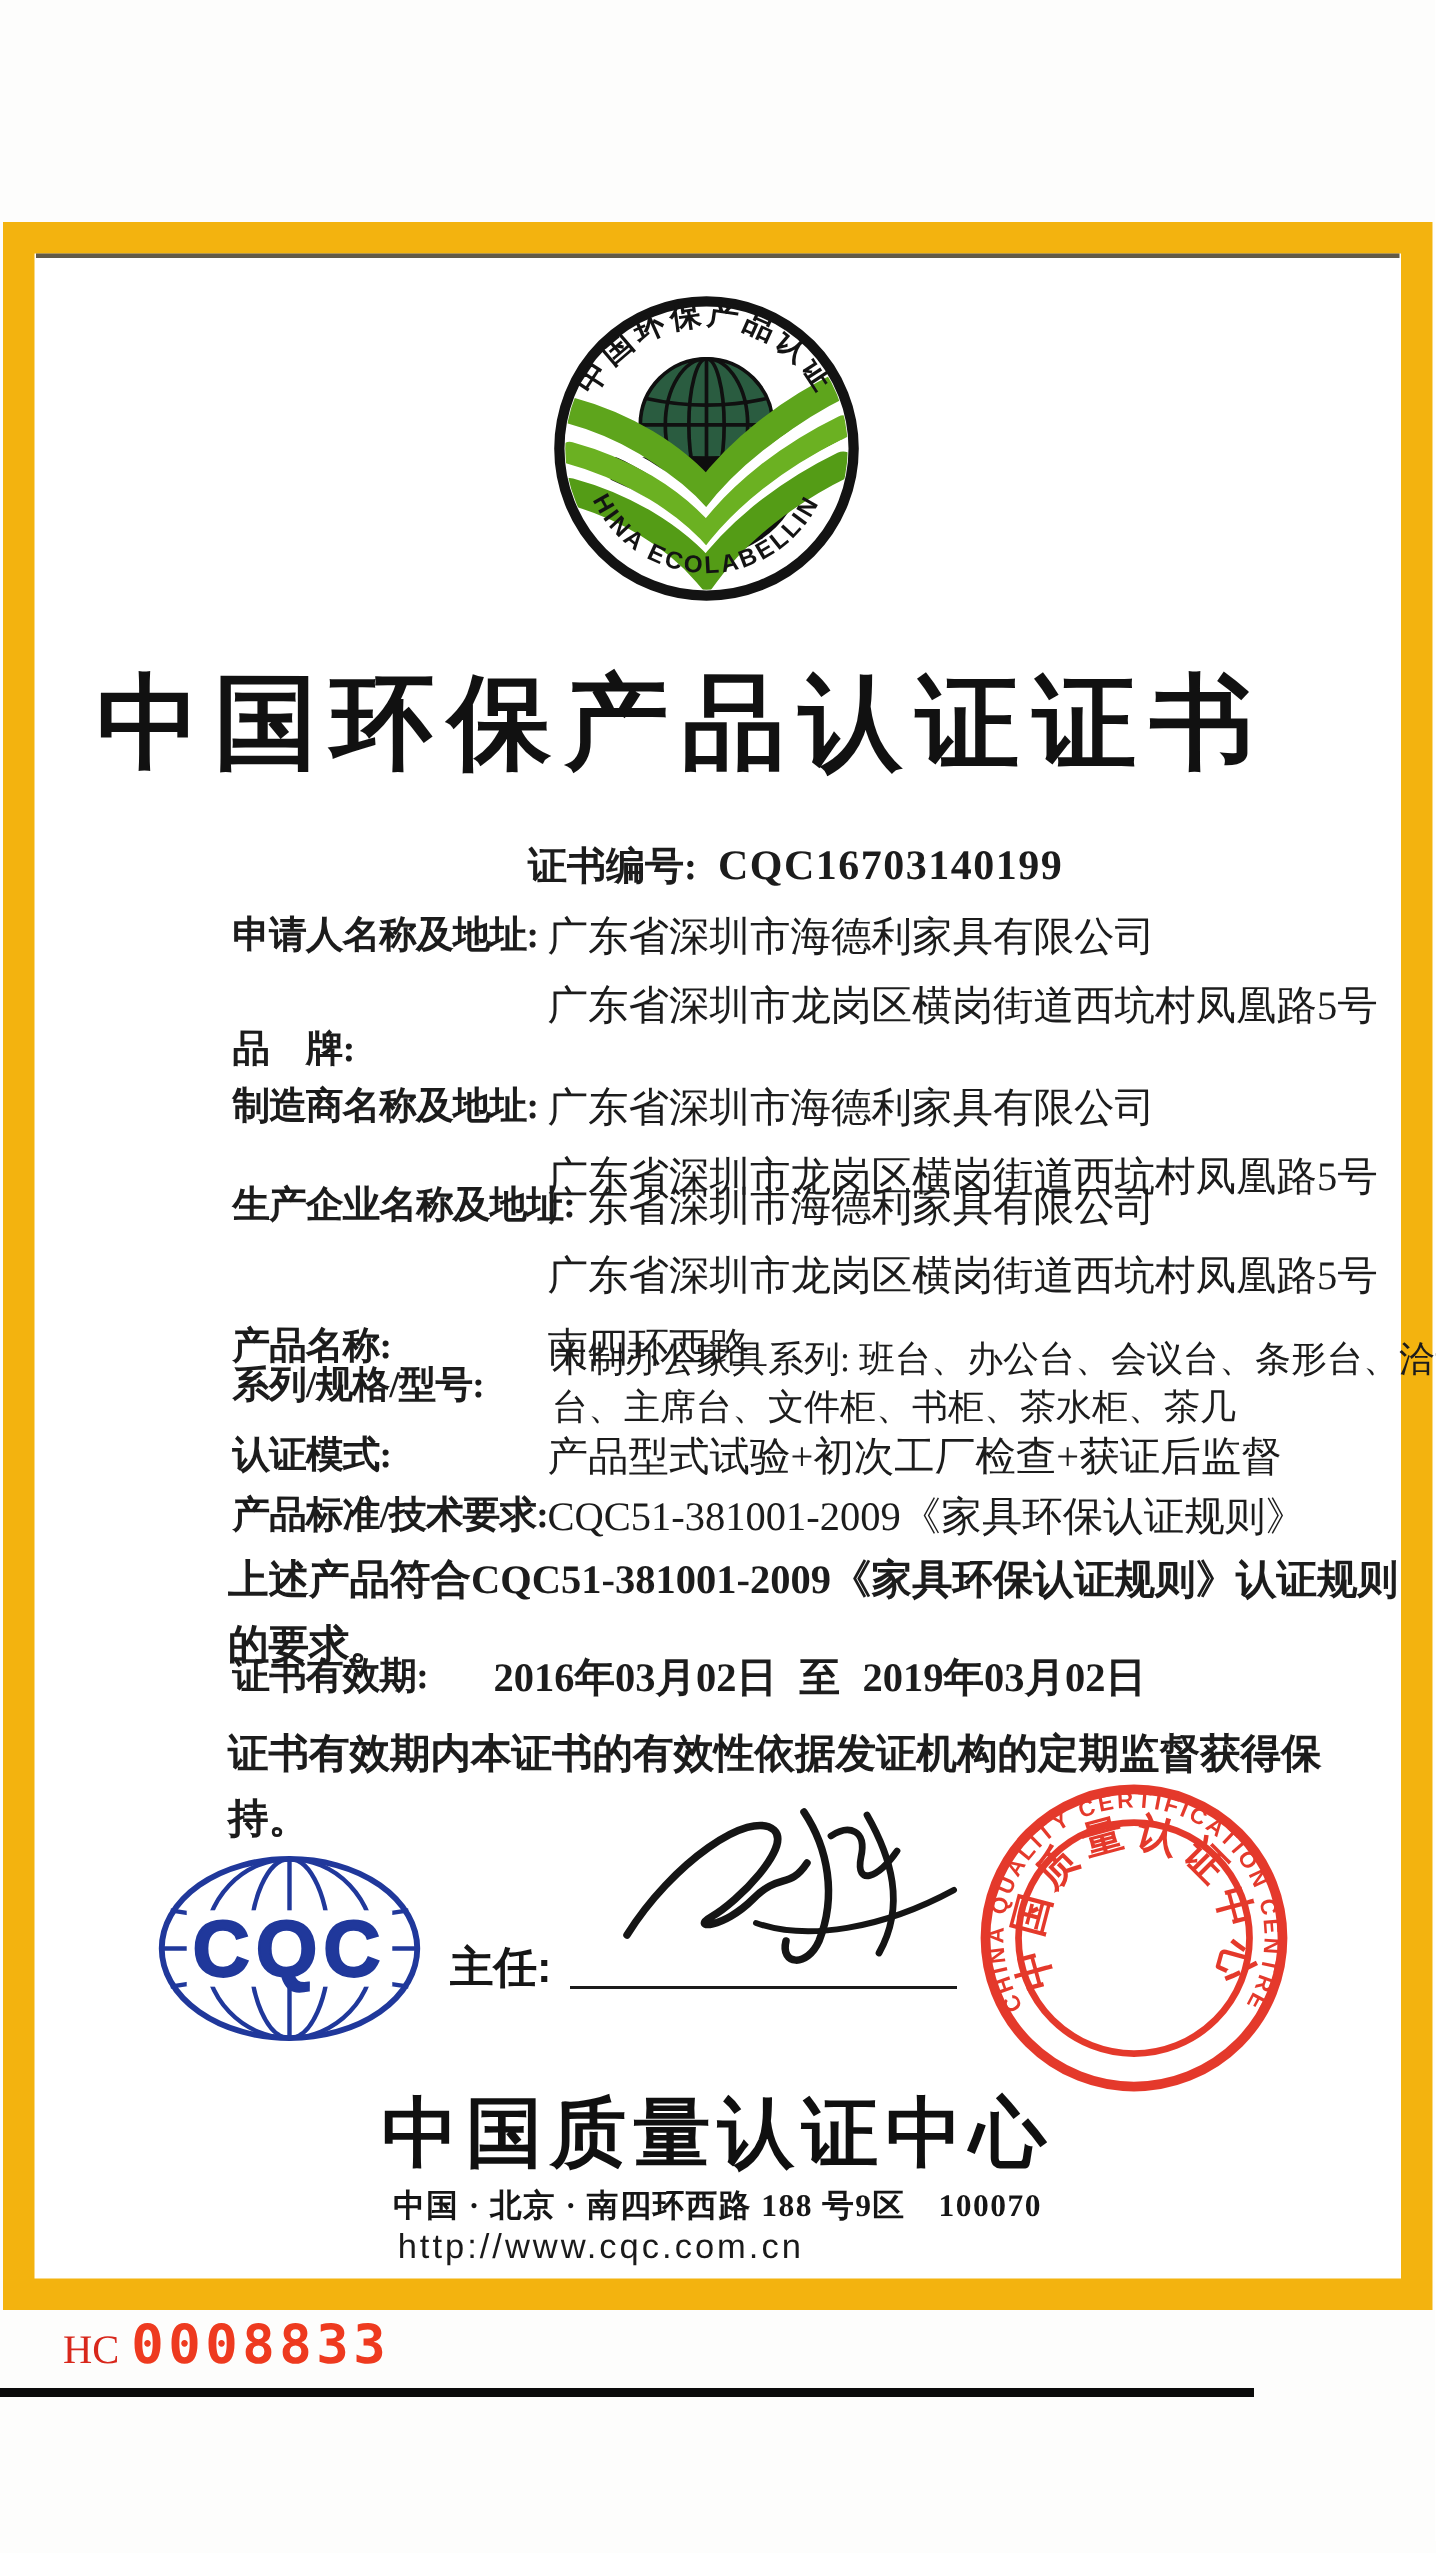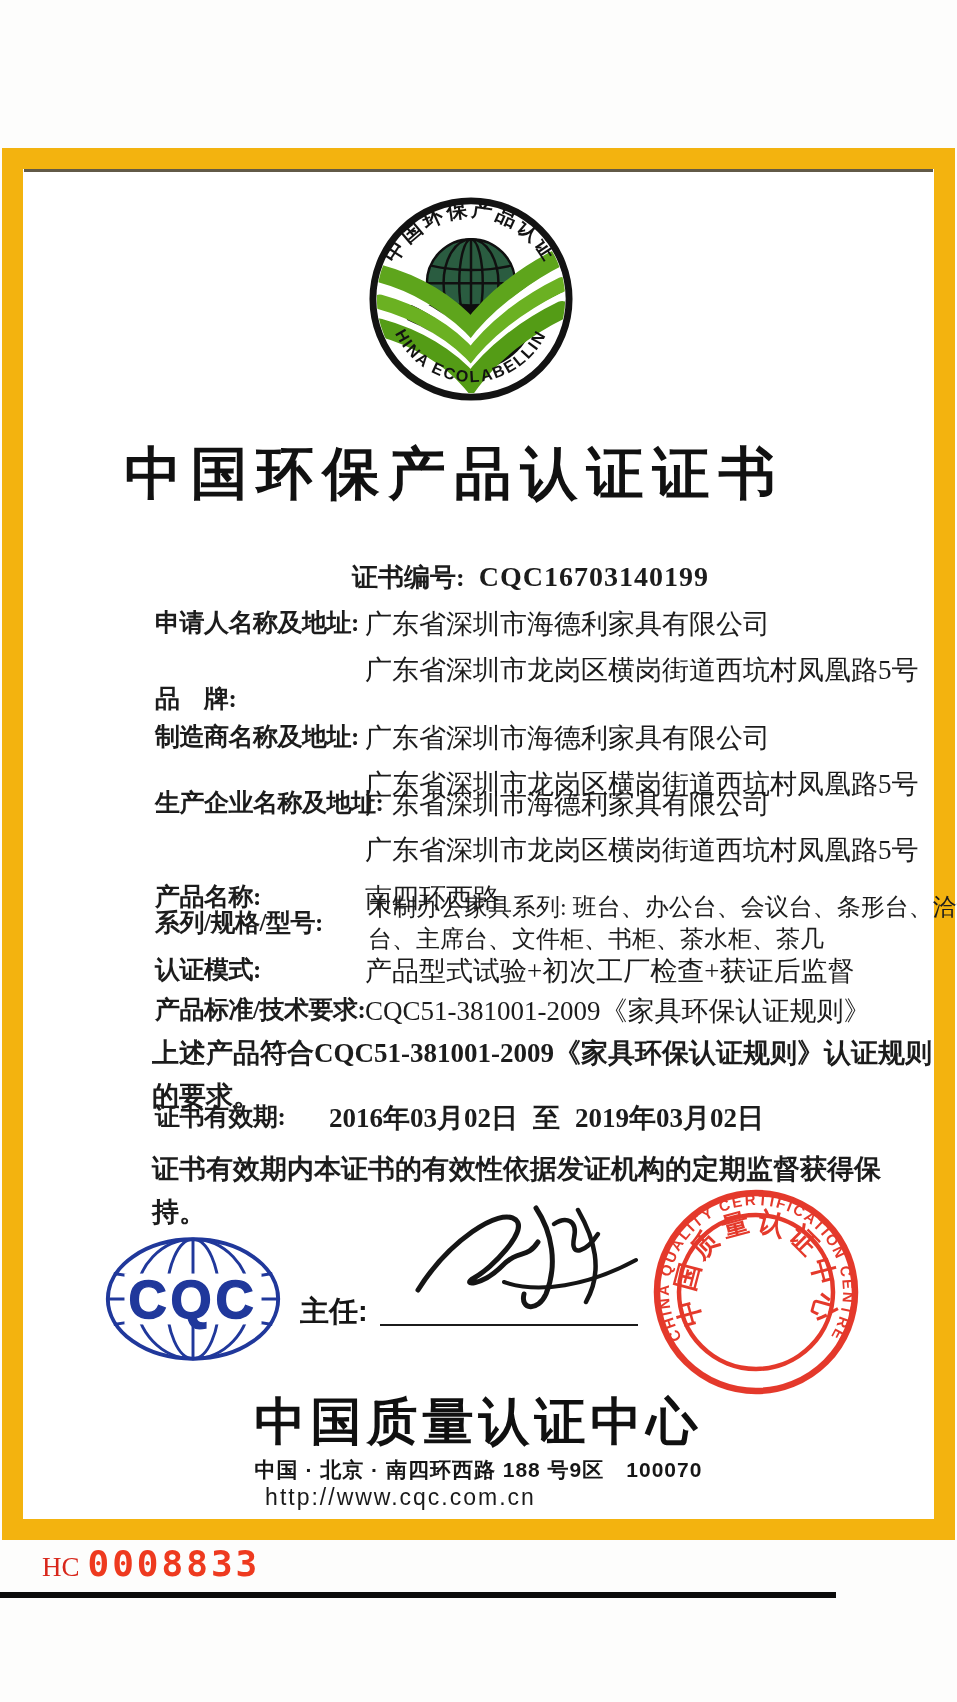--- a/index.html
+++ b/index.html
@@ -12,21 +12,21 @@
     position:absolute;left:2px;top:148px;width:953px;height:1392px;
     box-sizing:border-box;border:21px solid #F3B30F;background:#ffffff;
   }
   .frame-shadow{
     position:absolute;left:24px;top:169px;width:909px;height:3px;
     background:rgba(45,35,10,0.75);
   }
   .eco-logo{position:absolute;left:368px;top:196px;}
   .title{
     position:absolute;left:0;top:436px;width:909px;margin:0;text-align:center;
-    font-family:"Liberation Sans",sans-serif;font-weight:900;font-size:57px;
+    font-family:"Liberation Sans",sans-serif;font-weight:900;font-size:69px;
     letter-spacing:9px;color:#111;
   }
   .certno{position:absolute;left:352px;top:560px;font-size:26px;font-weight:700;}
   .certno .num{font-weight:600;font-size:28px;letter-spacing:1px;margin-left:14px;}
   .lbl{position:absolute;left:155px;font-size:25px;font-weight:700;letter-spacing:-0.5px;white-space:pre;}
   .val{position:absolute;left:365px;font-size:27px;font-weight:500;white-space:nowrap;}
   .para{
     position:absolute;left:152px;width:782px;margin:0;font-size:27px;font-weight:700;
     line-height:43px;
   }
@@ -41,21 +41,21 @@
   .sig-line{position:absolute;left:380px;top:1298px;width:258px;height:26px;border-bottom:2.5px solid #1b1b1b;}
   .signature{position:absolute;left:408px;top:1198px;}
   .stamp{position:absolute;left:650px;top:1186px;opacity:0.93;}
   .org-name{
     position:absolute;left:0;top:1388px;width:957px;text-align:center;margin:0;
     font-family:"Liberation Sans",sans-serif;font-weight:900;font-size:51px;
     letter-spacing:5px;color:#101010;
   }
   .org-address{
     position:absolute;left:0;top:1456px;width:957px;text-align:center;
-    font-family:Liberation Sans, sans-serif;font-weight:700;font-size:21px;
+    font-family:Liberation Serif, serif;font-weight:700;font-size:21px;
     letter-spacing:1px;color:#161616;
   }
   .org-url{
     position:absolute;left:0;top:1484px;width:801px;text-align:center;
     font-family:"Liberation Sans",sans-serif;font-weight:400;font-size:23px;
     letter-spacing:2px;color:#1a1a1a;
   }
   .serial{position:absolute;left:42px;top:1543px;display:flex;align-items:baseline;gap:8px;}
   .serial .pre{font-family:"Liberation Serif",serif;font-size:27px;color:#d8271b;}
   .serial .no{

